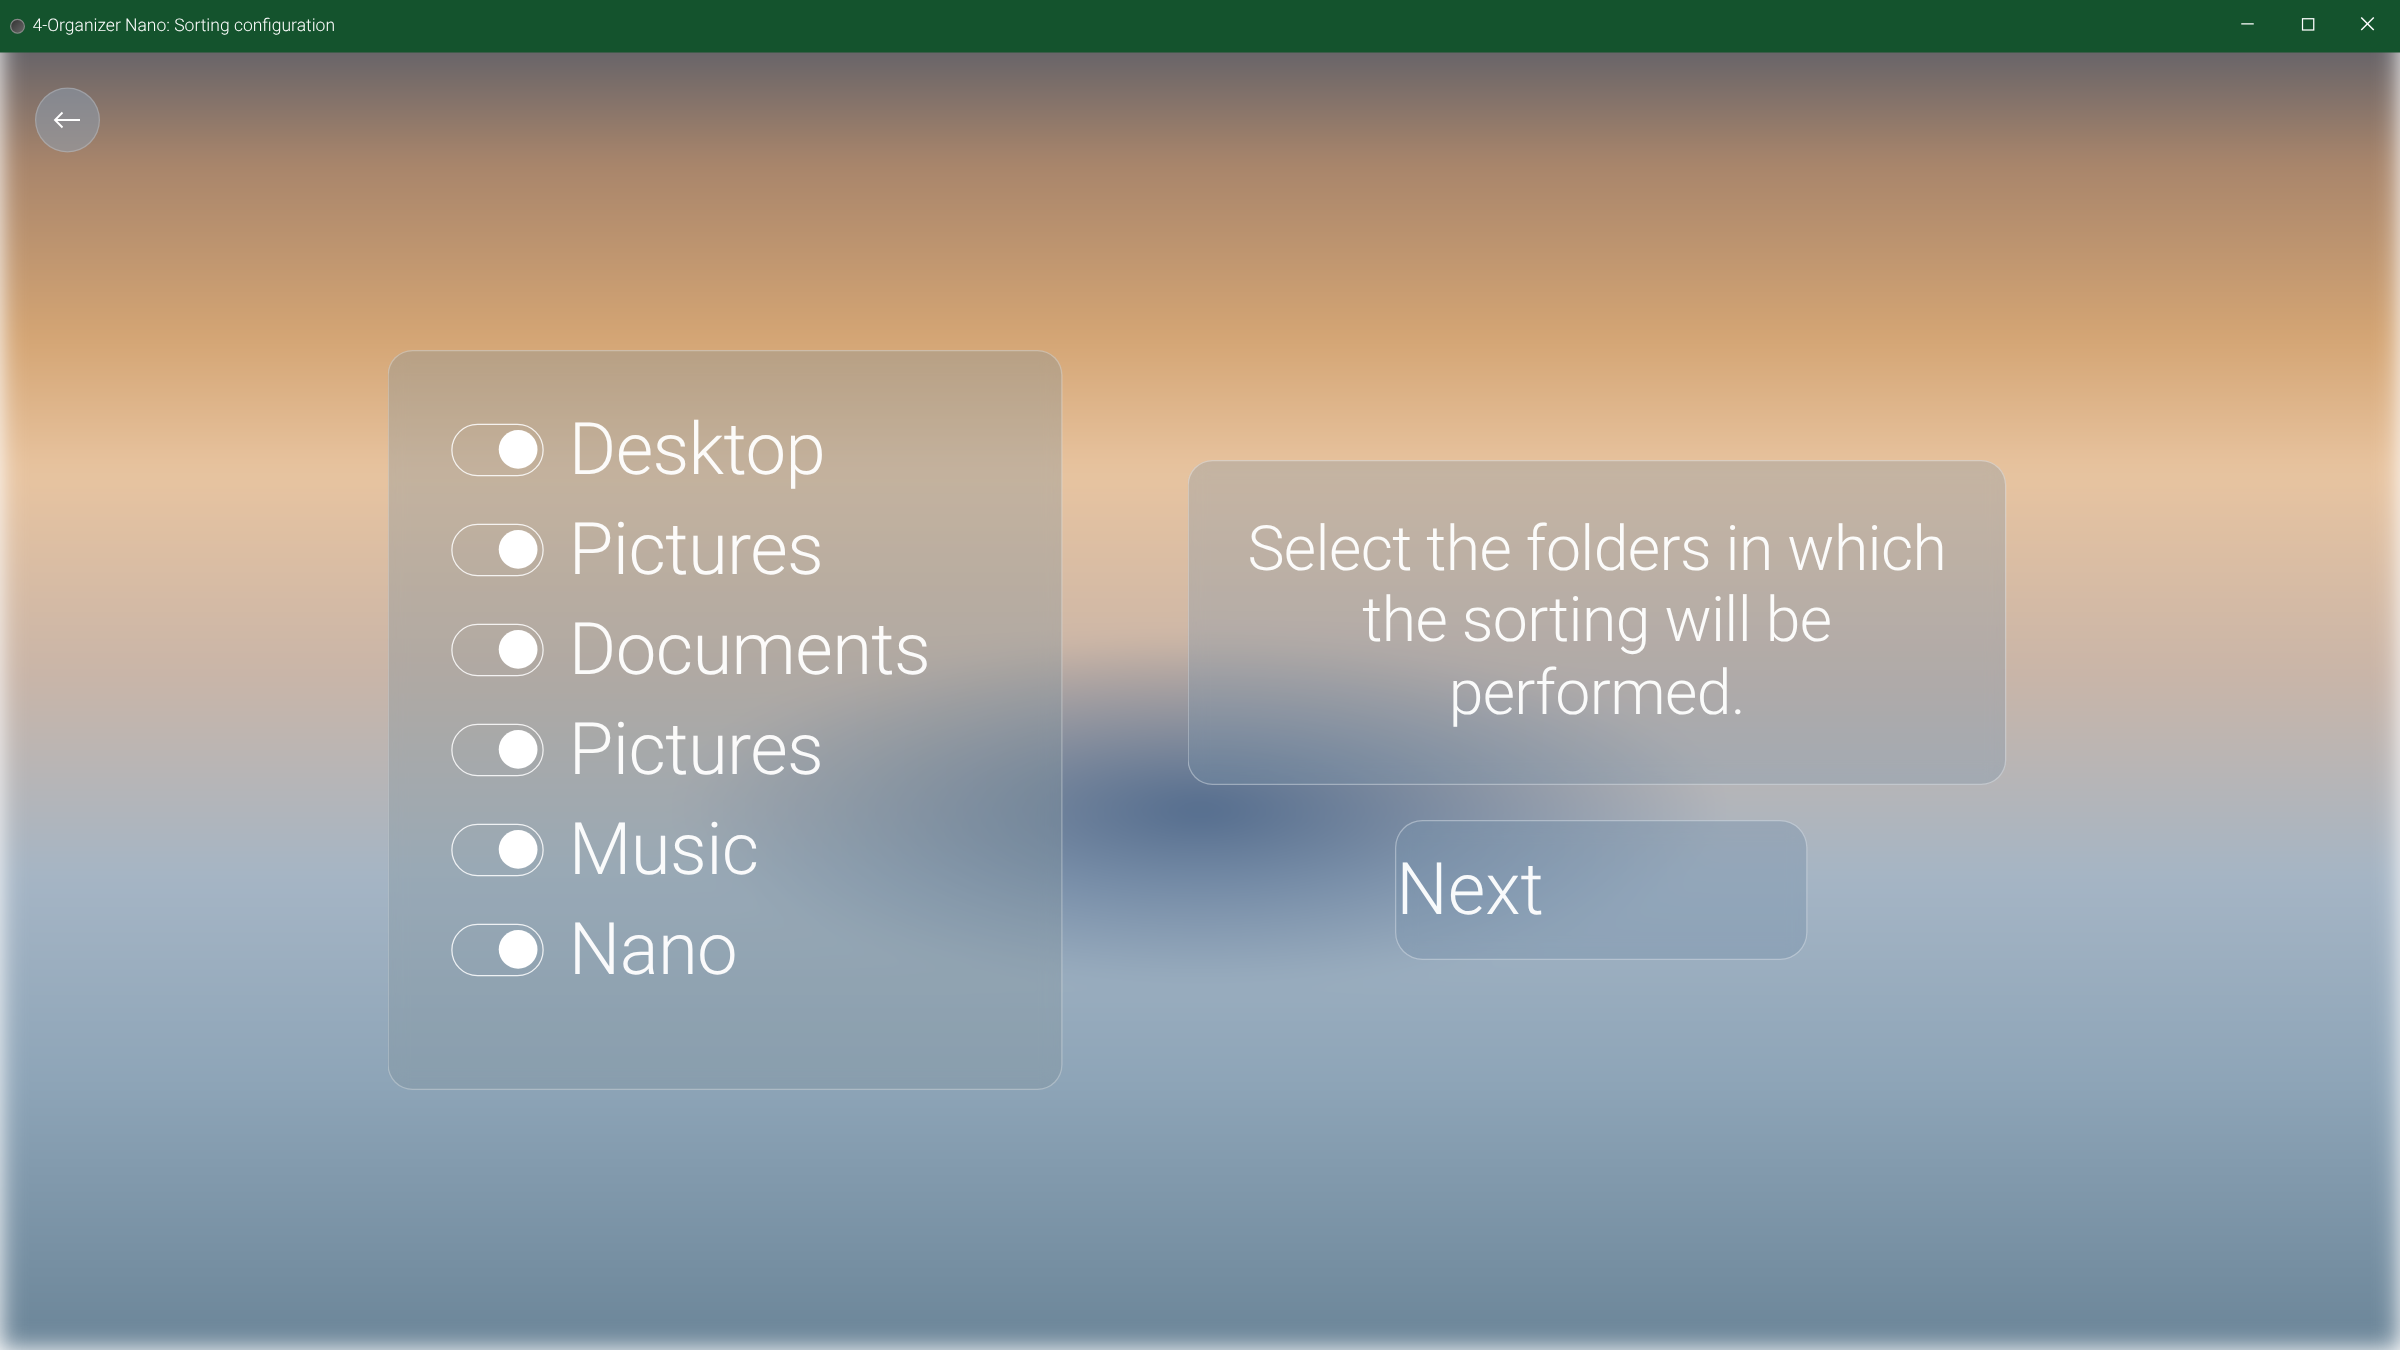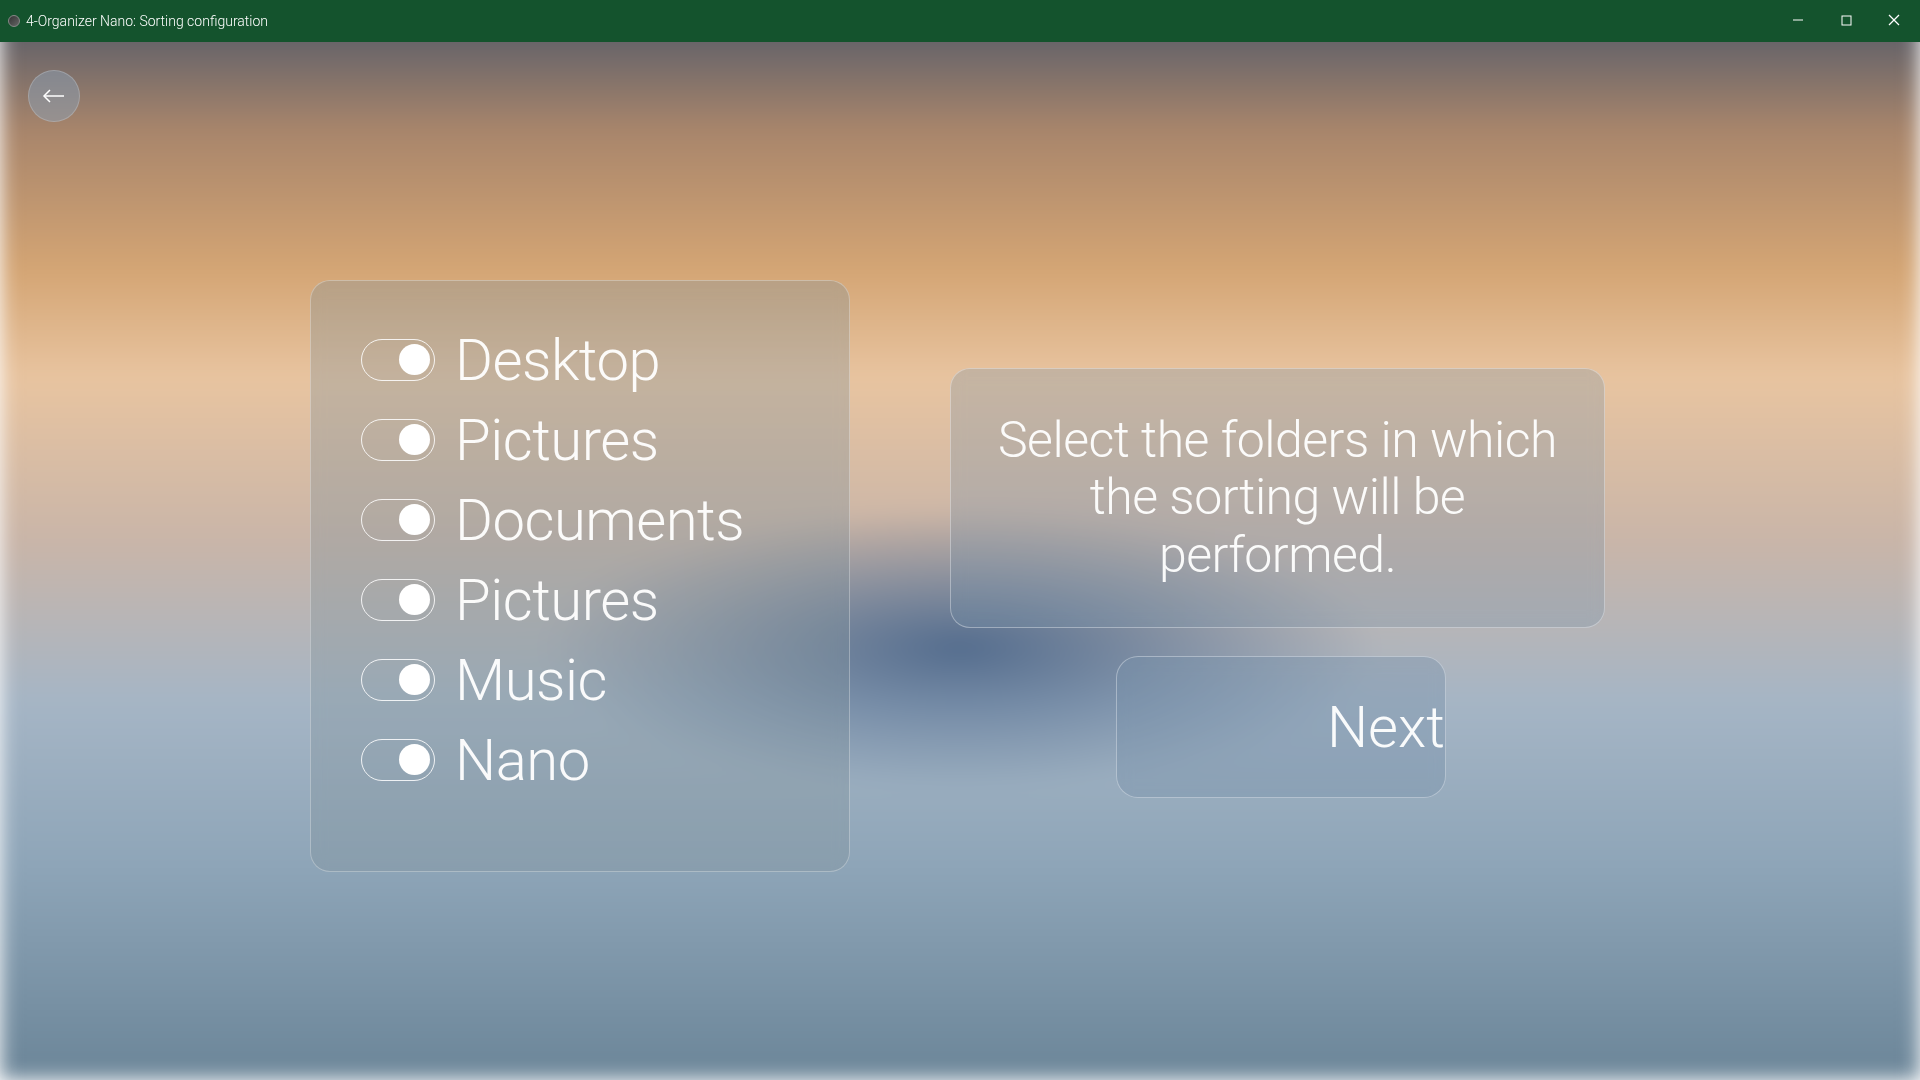--- a/index.html
+++ b/index.html
@@ -167,27 +167,27 @@
       text-align: center;
       line-height: 1.15;
       letter-spacing: -0.5px;
     }
     
     .next-button {
       position: absolute;
       left: 1116px;
       top: 614px;
       width: 330px;
-      height: 142px;
+      height: 112px;
       background: rgba(120, 145, 170, 0.4);
       border: 1px solid rgba(255, 255, 255, 0.35);
       border-radius: 22px;
       display: flex;
       align-items: center;
-      justify-content: flex-end;
+      justify-content: flex-start;
       cursor: pointer;
       backdrop-filter: blur(8px);
     }
     
     .next-text {
       color: rgba(255, 255, 255, 0.95);
       font-size: 58px;
       font-weight: 300;
       letter-spacing: 0px;
     }

